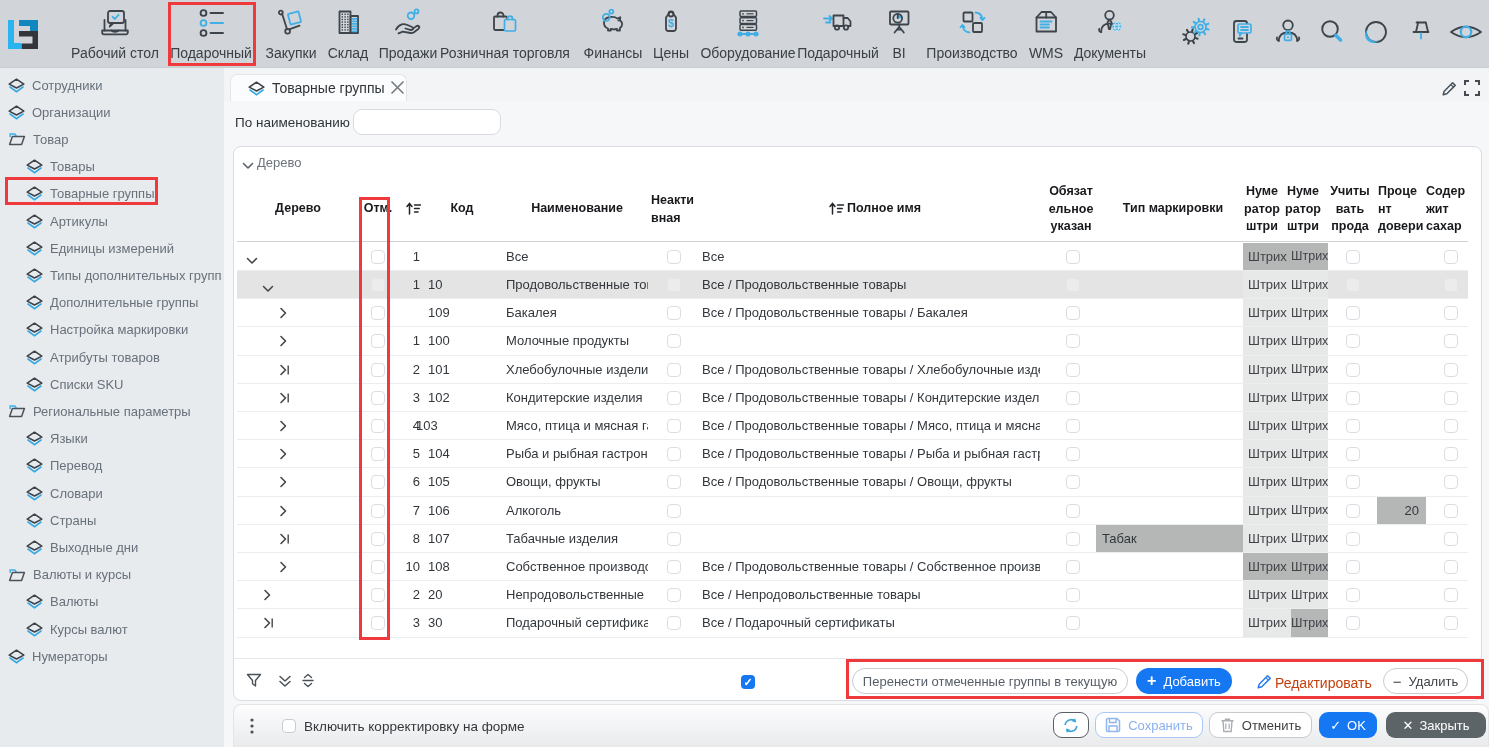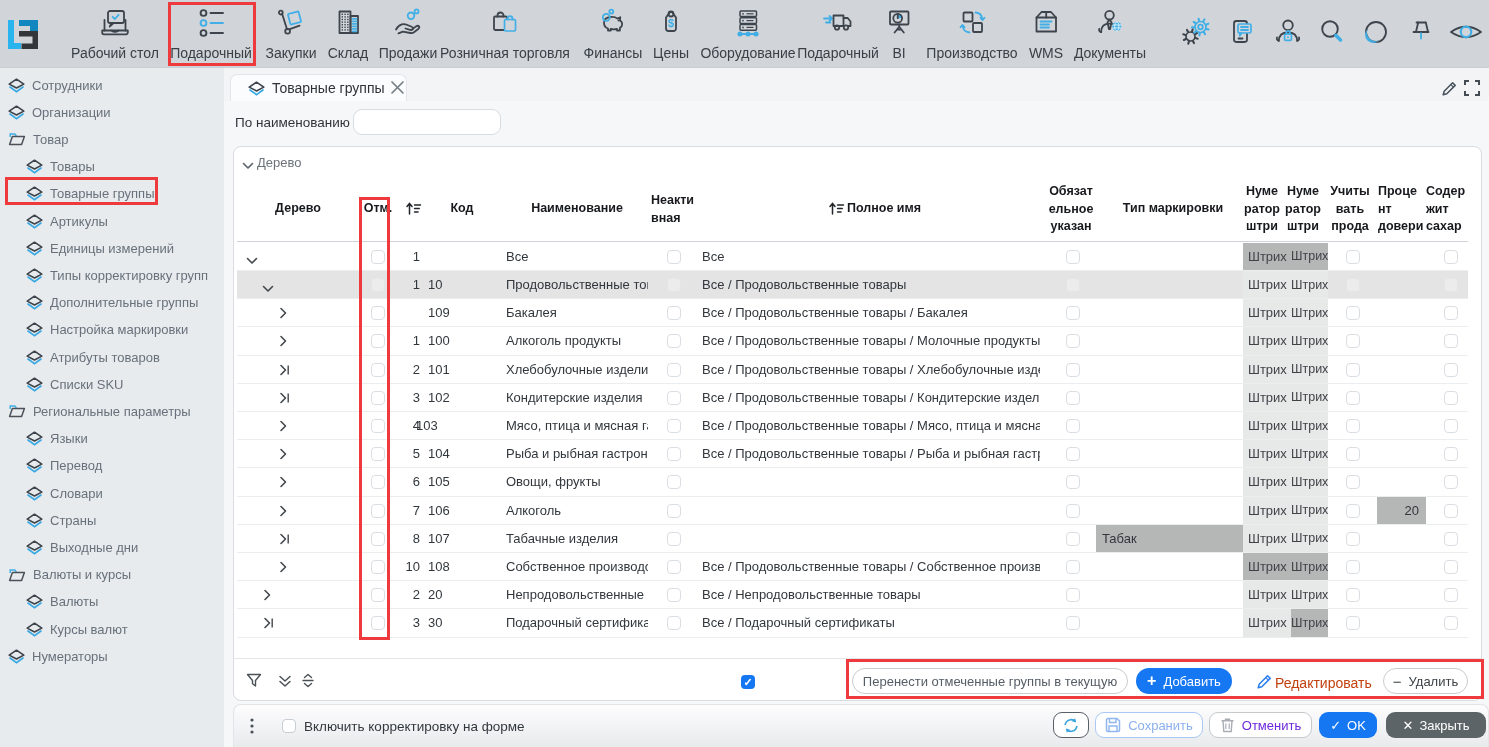--- a/index.html
+++ b/index.html
@@ -276,21 +276,21 @@
       <path fill="none" stroke="#3c434a" stroke-width="1.6" stroke-linejoin="round" d="M8.5 1.2 L15.8 6.1404 L8.5 9.9416 L1.2 6.1404 Z"></path>
       <path fill="none" stroke="#38a9e3" stroke-width="1.7" stroke-linecap="round" d="M2 9.0644 L8.5 13.5966 L15 9.0644"></path>
     </svg>
     <span>Единицы измерений</span>
   </div>
 <div class="srow" style="left:26px;top:261.9px">
     <svg width="17" height="15" viewBox="0 0 17 15" style="">
       <path fill="none" stroke="#3c434a" stroke-width="1.6" stroke-linejoin="round" d="M8.5 1.2 L15.8 6.1404 L8.5 9.9416 L1.2 6.1404 Z"></path>
       <path fill="none" stroke="#38a9e3" stroke-width="1.7" stroke-linecap="round" d="M2 9.0644 L8.5 13.5966 L15 9.0644"></path>
     </svg>
-    <span>Типы корректировку групп</span>
+    <span>Типы дополнительных групп</span>
   </div>
 <div class="srow" style="left:26px;top:289.1px">
     <svg width="17" height="15" viewBox="0 0 17 15" style="">
       <path fill="none" stroke="#3c434a" stroke-width="1.6" stroke-linejoin="round" d="M8.5 1.2 L15.8 6.1404 L8.5 9.9416 L1.2 6.1404 Z"></path>
       <path fill="none" stroke="#38a9e3" stroke-width="1.7" stroke-linecap="round" d="M2 9.0644 L8.5 13.5966 L15 9.0644"></path>
     </svg>
     <span>Дополнительные группы</span>
   </div>
 <div class="srow" style="left:26px;top:316.3px">
     <svg width="17" height="15" viewBox="0 0 17 15" style="">
@@ -478,23 +478,22 @@
 <div class="cb" style="left:1109px;"></div>
 <div class="cb" style="left:1207px;"></div>
 </div>
 <div class="trow" style="top:327.4px;">
 <div class="abs" style="left:41px;top:8px"><svg width="12" height="12" viewBox="0 0 12 12" style="">
         <path fill="none" stroke="#43484d" stroke-width="1.6" stroke-linecap="round" stroke-linejoin="round" d="M3 1.5 L7.5 6 L3 10.5"></path>
       </svg></div>
 <div class="cb" style="left:134px;"></div>
 <div class="cell" style="left:123px;width:60px;justify-content:flex-end">1</div>
 <div class="cell" style="left:191px;width:70px">100</div>
-<div class="cell" style="left:269px;width:142px">Алкоголь продукты</div>
-<div class="cb" style="left:430px;"></div>
-<div class="cell" style="left:465px;width:338px">Все / Продовольственные товары / Молочные продукты</div>
+<div class="cell" style="left:269px;width:142px">Молочные продукты</div>
+<div class="cb" style="left:430px;"></div>
 <div class="cb" style="left:829px;"></div>
 <div class="cell" style="left:1006px;width:48px;background:#e7e8e8;padding-left:5px;color:#3f4347">Штрих</div>
 <div class="cell" style="left:1054px;width:37px;background:#e7e8e8;padding-left:0px;color:#3f4347;font-size:12.5px">Штрих</div>
 <div class="cb" style="left:1109px;"></div>
 <div class="cb" style="left:1207px;"></div>
 </div>
 <div class="trow" style="top:355.6px;">
 <div class="abs" style="left:41px;top:8px"><svg width="12" height="12" viewBox="0 0 12 12" style="">
         <path fill="none" stroke="#43484d" stroke-width="1.6" stroke-linecap="round" stroke-linejoin="round" d="M3 1.5 L7.5 6 L3 10.5"></path>
         <path stroke="#43484d" stroke-width="1.4" d="M10.2 1.5 v9"></path>
@@ -562,20 +561,21 @@
 </div>
 <div class="trow" style="top:468.4px;">
 <div class="abs" style="left:41px;top:8px"><svg width="12" height="12" viewBox="0 0 12 12" style="">
         <path fill="none" stroke="#43484d" stroke-width="1.6" stroke-linecap="round" stroke-linejoin="round" d="M3 1.5 L7.5 6 L3 10.5"></path>
       </svg></div>
 <div class="cb" style="left:134px;"></div>
 <div class="cell" style="left:123px;width:60px;justify-content:flex-end">6</div>
 <div class="cell" style="left:191px;width:70px">105</div>
 <div class="cell" style="left:269px;width:142px">Овощи, фрукты</div>
 <div class="cb" style="left:430px;"></div>
+<div class="cell" style="left:465px;width:338px">Все / Продовольственные товары / Овощи, фрукты</div>
 <div class="cb" style="left:829px;"></div>
 <div class="cell" style="left:1006px;width:48px;background:#e7e8e8;padding-left:5px;color:#3f4347">Штрих</div>
 <div class="cell" style="left:1054px;width:37px;background:#e7e8e8;padding-left:0px;color:#3f4347;font-size:12.5px">Штрих</div>
 <div class="cb" style="left:1109px;"></div>
 <div class="cb" style="left:1207px;"></div>
 </div>
 <div class="trow" style="top:496.6px;">
 <div class="abs" style="left:41px;top:8px"><svg width="12" height="12" viewBox="0 0 12 12" style="">
         <path fill="none" stroke="#43484d" stroke-width="1.6" stroke-linecap="round" stroke-linejoin="round" d="M3 1.5 L7.5 6 L3 10.5"></path>
       </svg></div>
@@ -693,20 +693,20 @@
       <path fill="#3ba3dc" d="M13.2 1.2 l.8 4.2 -4.1 -1.1 z M4.8 15.8 l-.8 -4.2 4.1 1.1 z"></path>
     </svg>
   </div>
 <div class="btn" style="left:1095px;top:712px;width:108px;height:26px;border:1px solid #abc8f5;background:#fff;border-radius:9px;color:#8ab0ee">
     <svg width="16" height="16" viewBox="0 0 16 16" style="">
       <path fill="none" stroke="#8fb6ee" stroke-width="1.5" stroke-linejoin="round" d="M1.5 3 a1.5 1.5 0 0 1 1.5 -1.5 h9 l2.5 2.5 v9 a1.5 1.5 0 0 1 -1.5 1.5 h-10 a1.5 1.5 0 0 1 -1.5 -1.5 Z"></path>
       <path fill="none" stroke="#8fb6ee" stroke-width="1.4" d="M4.5 1.8 v3.7 h6.5 v-3.7 M4 14 v-5 h8 v5"></path>
     </svg>
     <span style="margin-left:7px">Сохранить</span>
   </div>
-<div class="btn" style="left:1209px;top:712px;width:103px;height:26px;border:1px solid #c6cacd;background:#fff;border-radius:9px;color:#6d28d9">
+<div class="btn" style="left:1209px;top:712px;width:103px;height:26px;border:1px solid #c6cacd;background:#fff;border-radius:9px;color:#404040">
     <svg width="15" height="16" viewBox="0 0 15 16" style="">
       <path fill="none" stroke="#a9aeb4" stroke-width="1.4" d="M1.5 3.8 h12 M5.5 3.8 v-1.6 h4 v1.6 M3 3.8 l.8 10.7 h7.4 l.8 -10.7"></path>
       <path stroke="#a9aeb4" stroke-width="1.2" d="M5.8 6.5 v5.5 M9.2 6.5 v5.5"></path>
     </svg>
     <span style="margin-left:7px">Отменить</span>
   </div>
 <div class="btn" style="left:1319px;top:712px;width:58px;height:26px;background:#1677f3;border-radius:9px;color:#fff"><span style="margin-right:6px">✓</span>OK</div>
 <div class="btn" style="left:1386px;top:712px;width:100px;height:26px;background:#5d6468;border-radius:9px;color:#fff"><span style="margin-right:6px">✕</span>Закрыть</div>
 </body></html>

